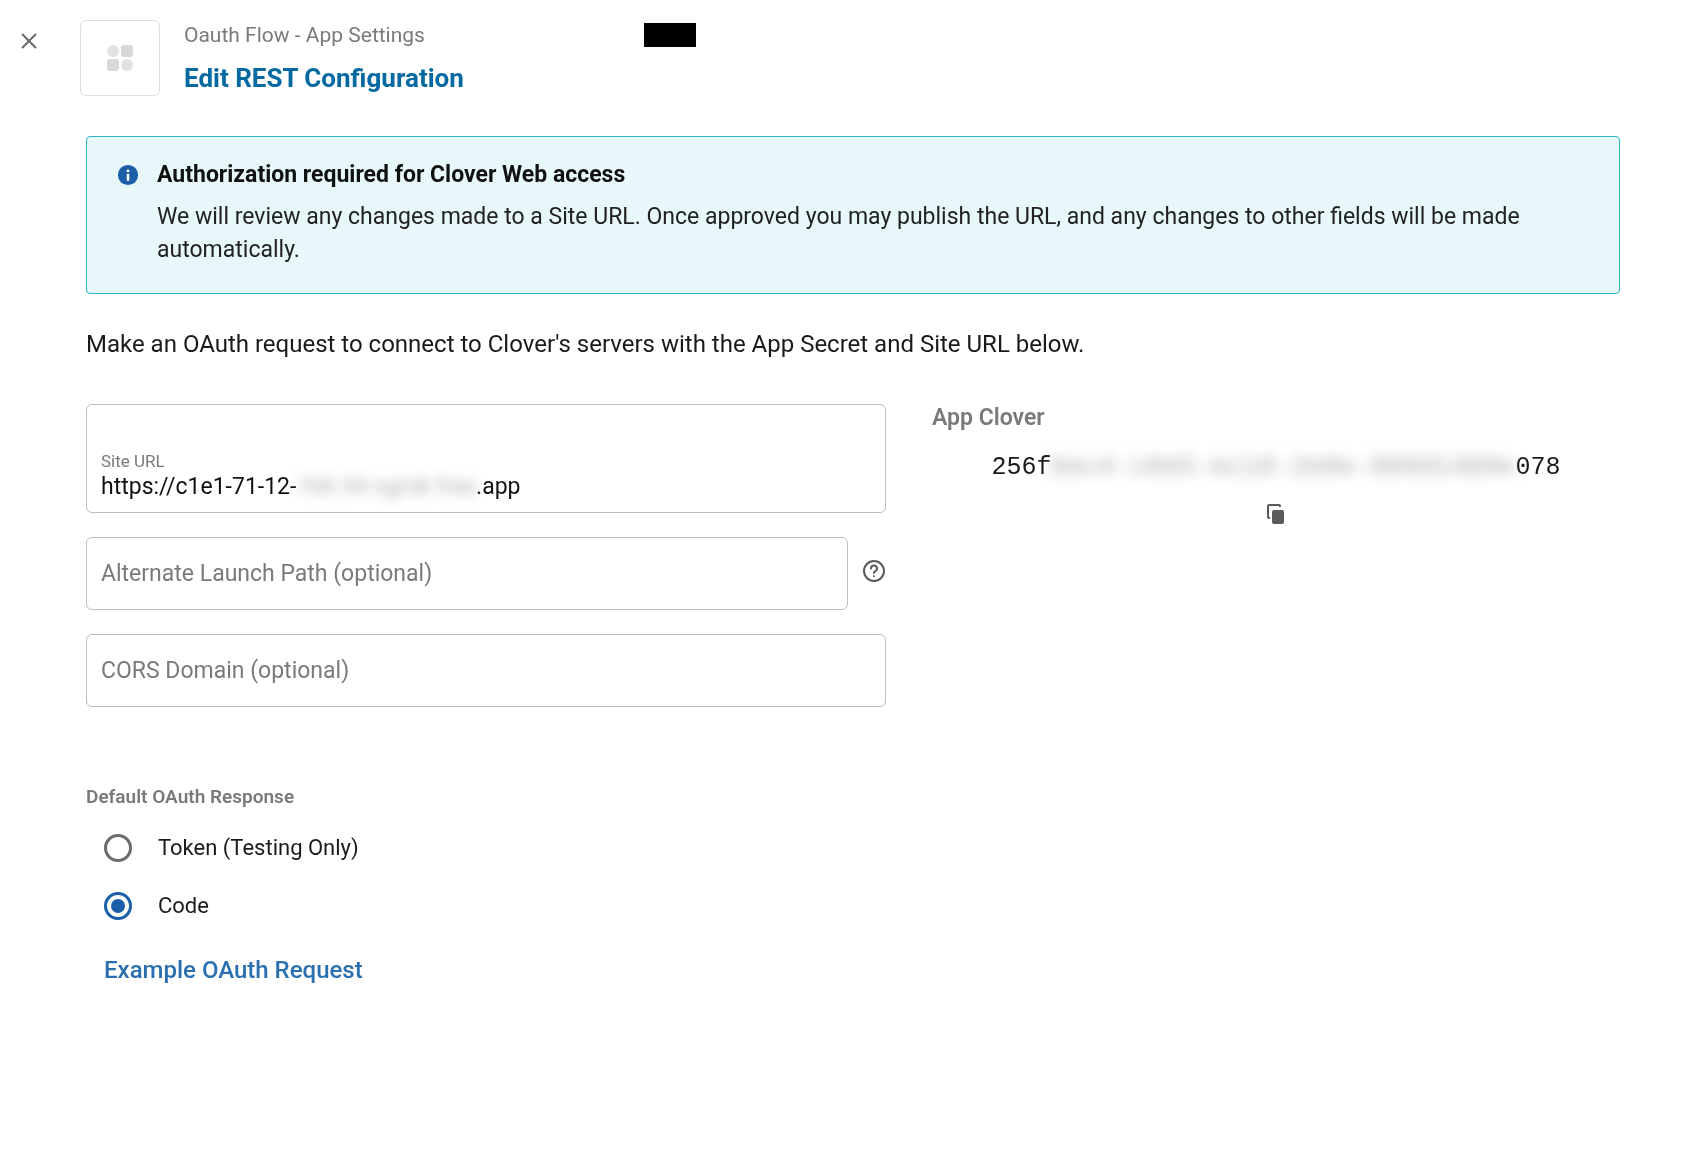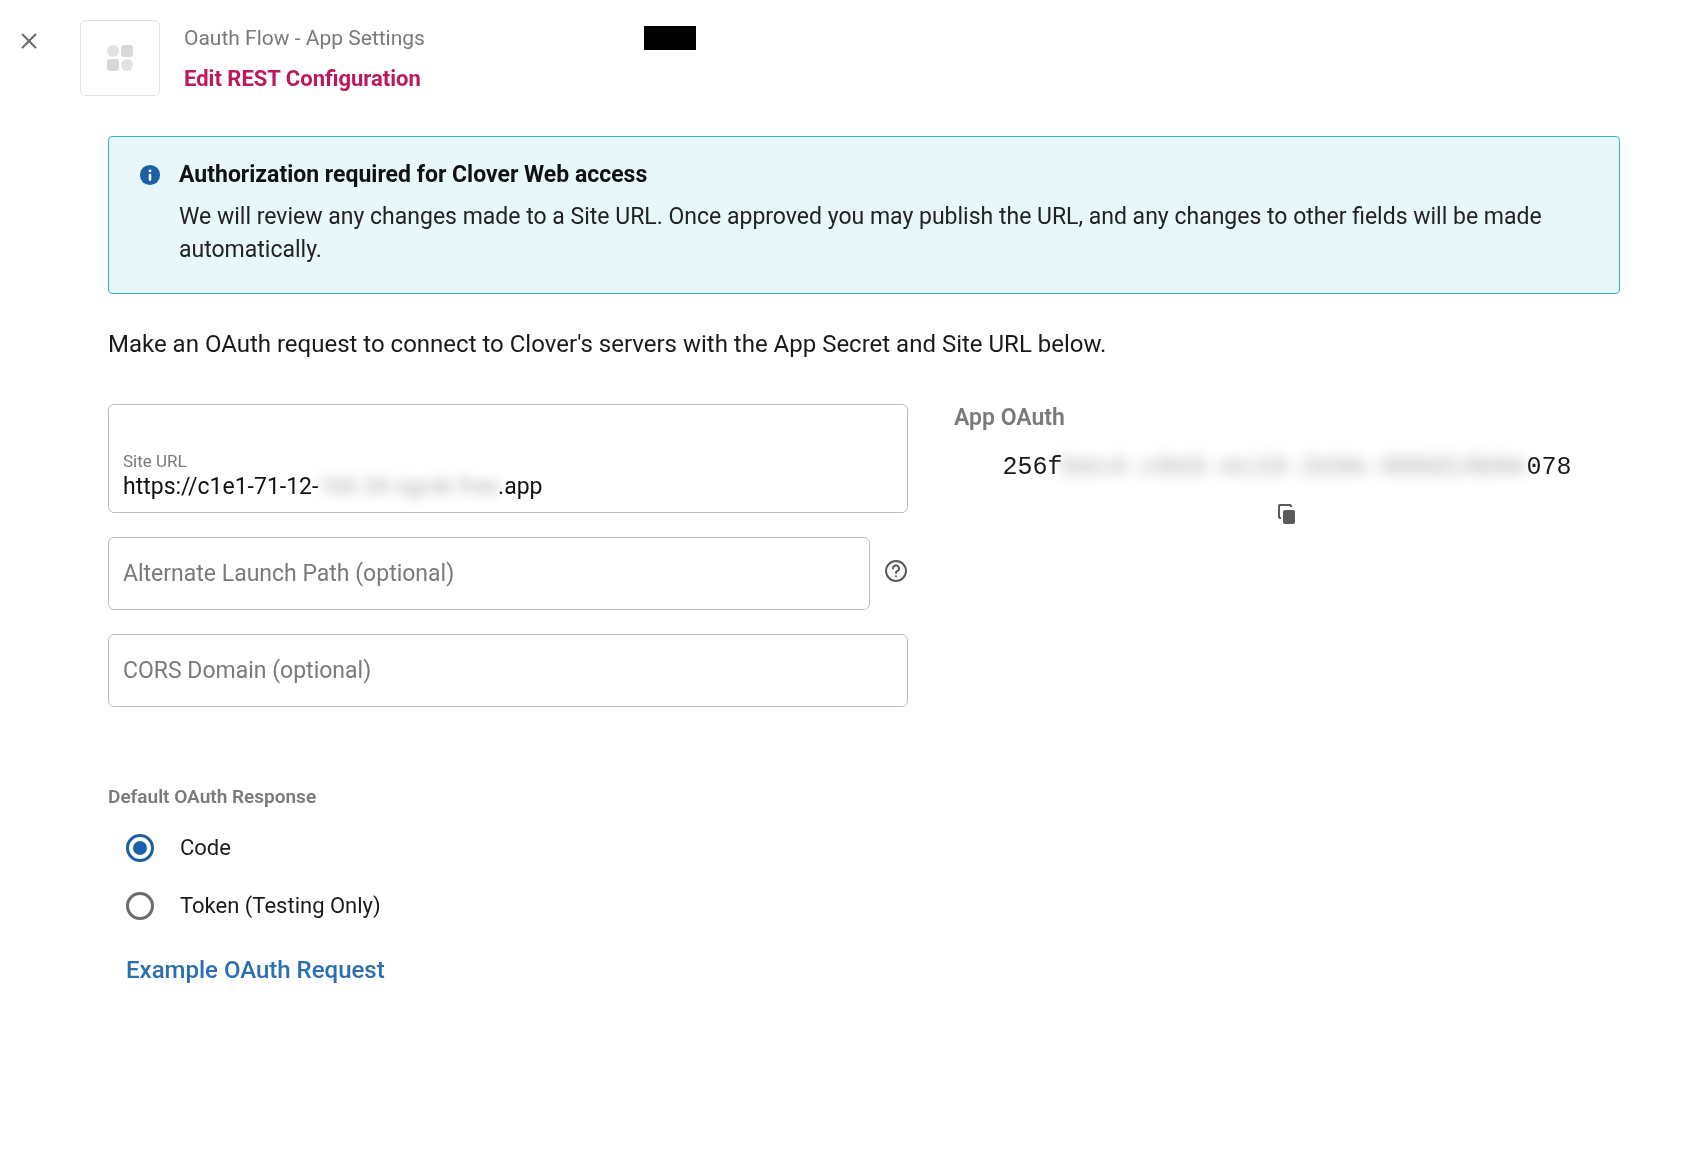--- a/index.html
+++ b/index.html
@@ -48,34 +48,34 @@
       flex-direction: column;
       gap: 16px;
       position: relative;
     }
     .breadcrumb {
       font-size: 21px;
       color: #7a7a7a;
       font-weight: 400;
     }
     .page-title {
-      font-size: 22px;
+      font-size: 26px;
       font-weight: 700;
-      color: #be185d;
+      color: #0369a1;
     }
     .black-block {
       position: absolute;
       top: 0;
       left: 460px;
       width: 52px;
       height: 24px;
       background: #000;
     }
     .content {
-      padding: 40px 86px 0 108px;
+      padding: 40px 86px 0 86px;
     }
     .alert-box {
       border: 1px solid #2bb8c4;
       background: #e8f8fa;
       border-radius: 4px;
       padding: 24px 30px 26px 30px;
       display: flex;
       gap: 18px;
       align-items: flex-start;
       margin-bottom: 36px;
@@ -307,44 +307,44 @@
           </svg>
         </div>
       </div>
 
       <div class="input-group empty tall mt-24">
         <input type="text" placeholder="CORS Domain (optional)" style="">
       </div>
     </div>
 
     <div class="col-right">
-      <div class="secret-label">App OAuth</div>
+      <div class="secret-label">App Clover</div>
       <div class="secret-row">
         <div class="secret-value">
           <span>256f</span><span class="blur-span">bec4-c6e5-ec19-2e9e-860d14b0e</span><span>078</span>
         </div>
         <div class="copy-icon">
           <svg viewBox="0 0 24 24" fill="currentColor">
             <rect x="8" y="8" width="12" height="14" rx="2"></rect>
             <path d="M6 16 H5 a1 1 0 0 1-1-1 V4 a1 1 0 0 1 1-1 h10 a1 1 0 0 1 1 1 v1" fill="none" stroke="currentColor" stroke-width="2"></path>
           </svg>
         </div>
       </div>
     </div>
   </div>
 
   <div class="section-label">Default OAuth Response</div>
 
   <div class="radio-group">
     <div class="radio-item">
+      <div class="radio-outer unselected"></div>
+      <div class="radio-label">Token (Testing Only)</div>
+    </div>
+    <div class="radio-item">
       <div class="radio-outer selected">
         <div class="radio-inner"></div>
       </div>
       <div class="radio-label">Code</div>
     </div>
-    <div class="radio-item">
-      <div class="radio-outer unselected"></div>
-      <div class="radio-label">Token (Testing Only)</div>
-    </div>
   </div>
 
   <div class="link-text">Example OAuth Request</div>
 </div>
 
 </body></html>

